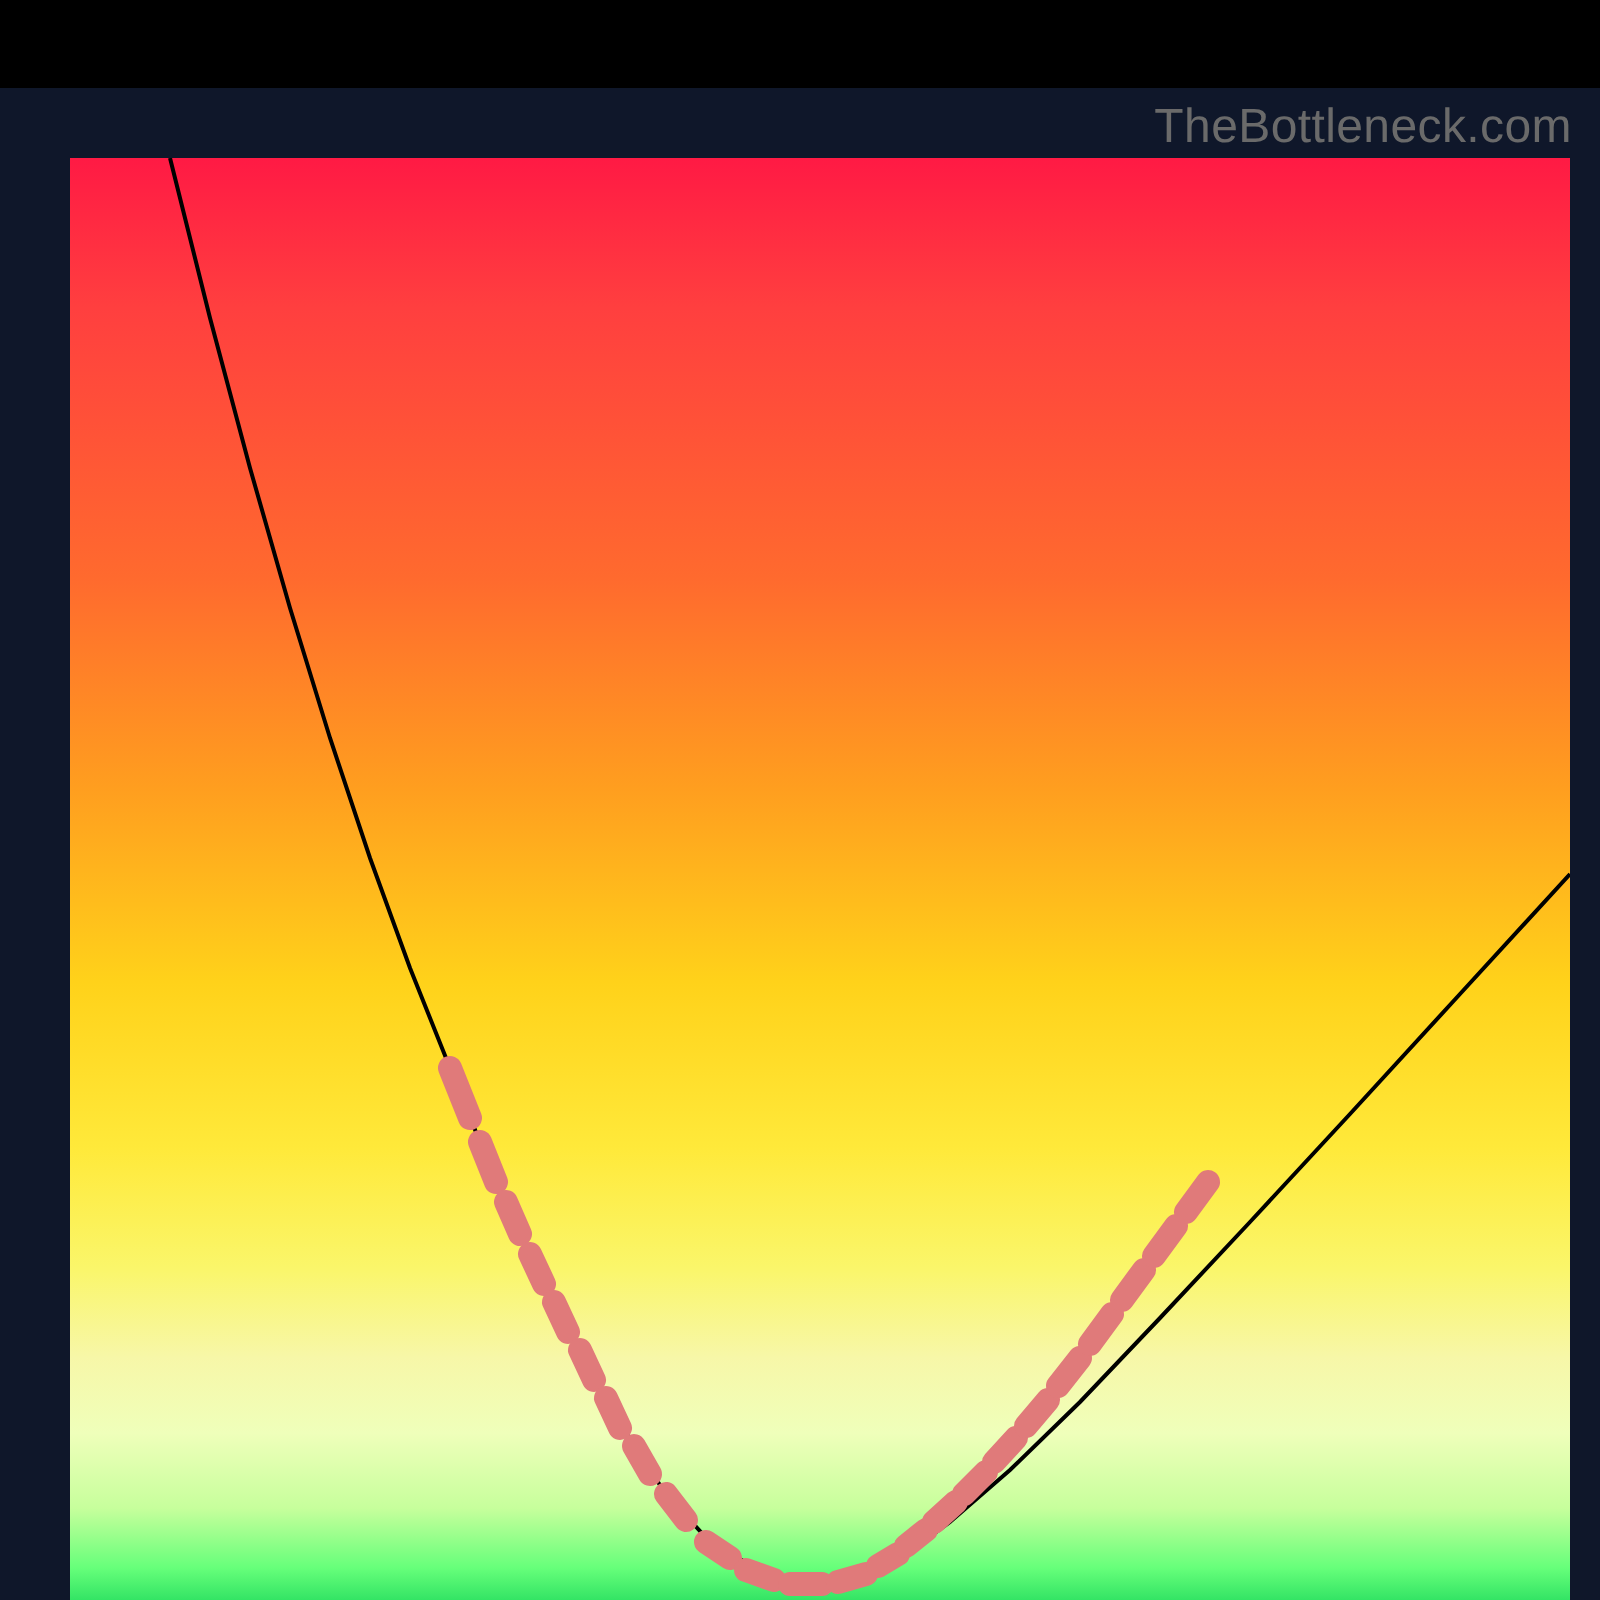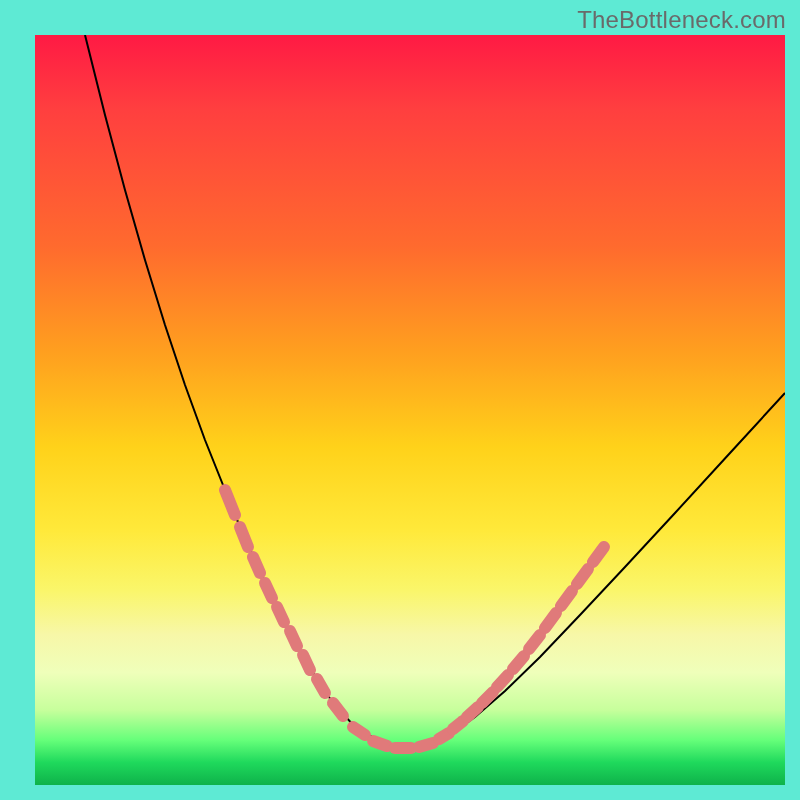--- a/index.html
+++ b/index.html
@@ -7,21 +7,22 @@
     padding: 0;
     width: 800px;
     height: 800px;
     overflow: hidden;
     background: #000;
     font-family: Arial, Helvetica, sans-serif;
   }
   .frame {
     position: absolute;
     inset: 0;
-    background: #5eead4;
+    background: #0f172a;
+    margin-top: 44px;
   }
   .plot-area {
     position: absolute;
     left: 35px;
     top: 35px;
     width: 750px;
     height: 750px;
     
     background: linear-gradient(
       to bottom,

